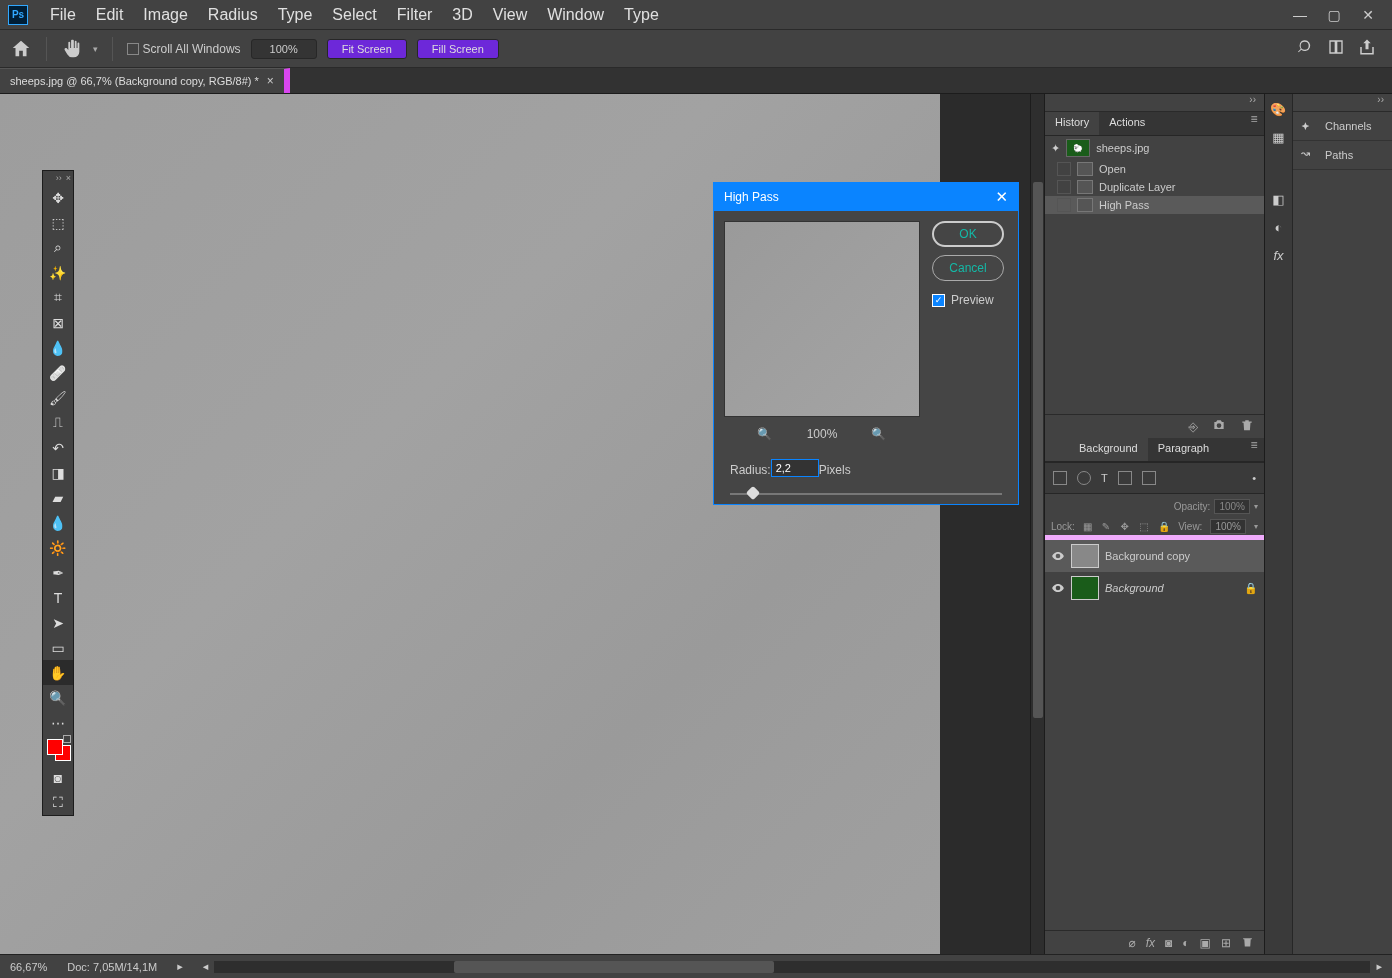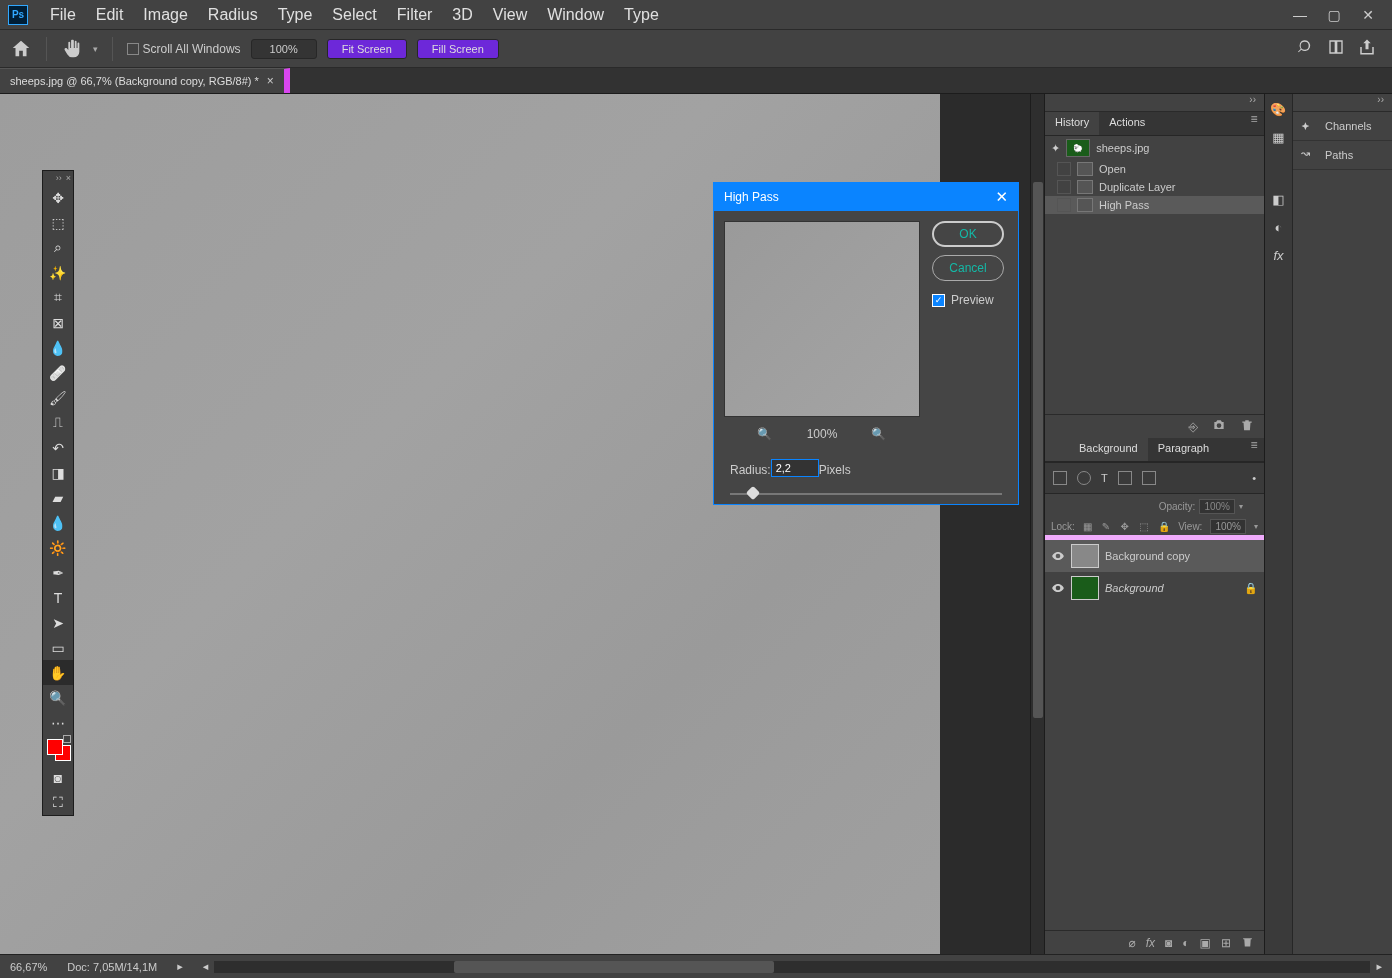--- a/index.html
+++ b/index.html
@@ -47,21 +47,21 @@
 .step-row { display:flex; align-items:center; gap:6px; padding:2px 12px; font-size:11px;}
 .step-row .slot { width:14px; height:14px; border:1px solid #555; }
 .step-row .icon { width:16px; height:14px; border:1px solid #777; background:#555;}
 .step-row.selected { background:#5a5a5a; }
 .history-body { flex:0 0 auto; }
 .history-fill { height:200px;}
 .history-footer { height:24px; border-top:1px solid #2a2a2a; display:flex; align-items:center; justify-content:flex-end; gap:14px; padding:0 10px; color:#aaa;}
 
 .props-bar { height:32px; border-top:1px solid #262626; border-bottom:1px solid #262626; background:#3a3a3a; display:flex; align-items:center; gap:10px; padding:0 8px; font-size:11px;}
 .props-bar .picon { width:14px; height:14px; border:1px solid #888;}
-.opacity-row { height:24px; display:flex; align-items:center; justify-content:flex-end; padding:0 21px; gap:4px; font-size:10px; color:#999;}
+.opacity-row { height:24px; display:flex; align-items:center; justify-content:flex-end; padding:0 6px; gap:4px; font-size:10px; color:#999;}
 .opacity-row .box { background:#333; border:1px solid #555; padding:1px 4px; color:#888;}
 .lock-row { height:22px; display:flex; align-items:center; padding:0 6px; gap:8px; font-size:10px; color:#999; border-bottom:5px solid #f0abfc;}
 .lock-row .licon { width:12px; height:12px; }
 
 .layer-row { display:flex; align-items:center; gap:6px; padding:4px 6px; font-size:11px;}
 .layer-row .eye { width:14px; height:14px; display:flex; align-items:center; justify-content:center;}
 .layer-row .lthumb { width:28px; height:24px; background:#888; border:1px solid #ccc;}
 .layer-row .lthumb.bg { background:#1a5c1a;}
 .layer-row.selected { background:#5a5a5a; }
 .layer-row .lock { margin-left:auto; width:14px;}

